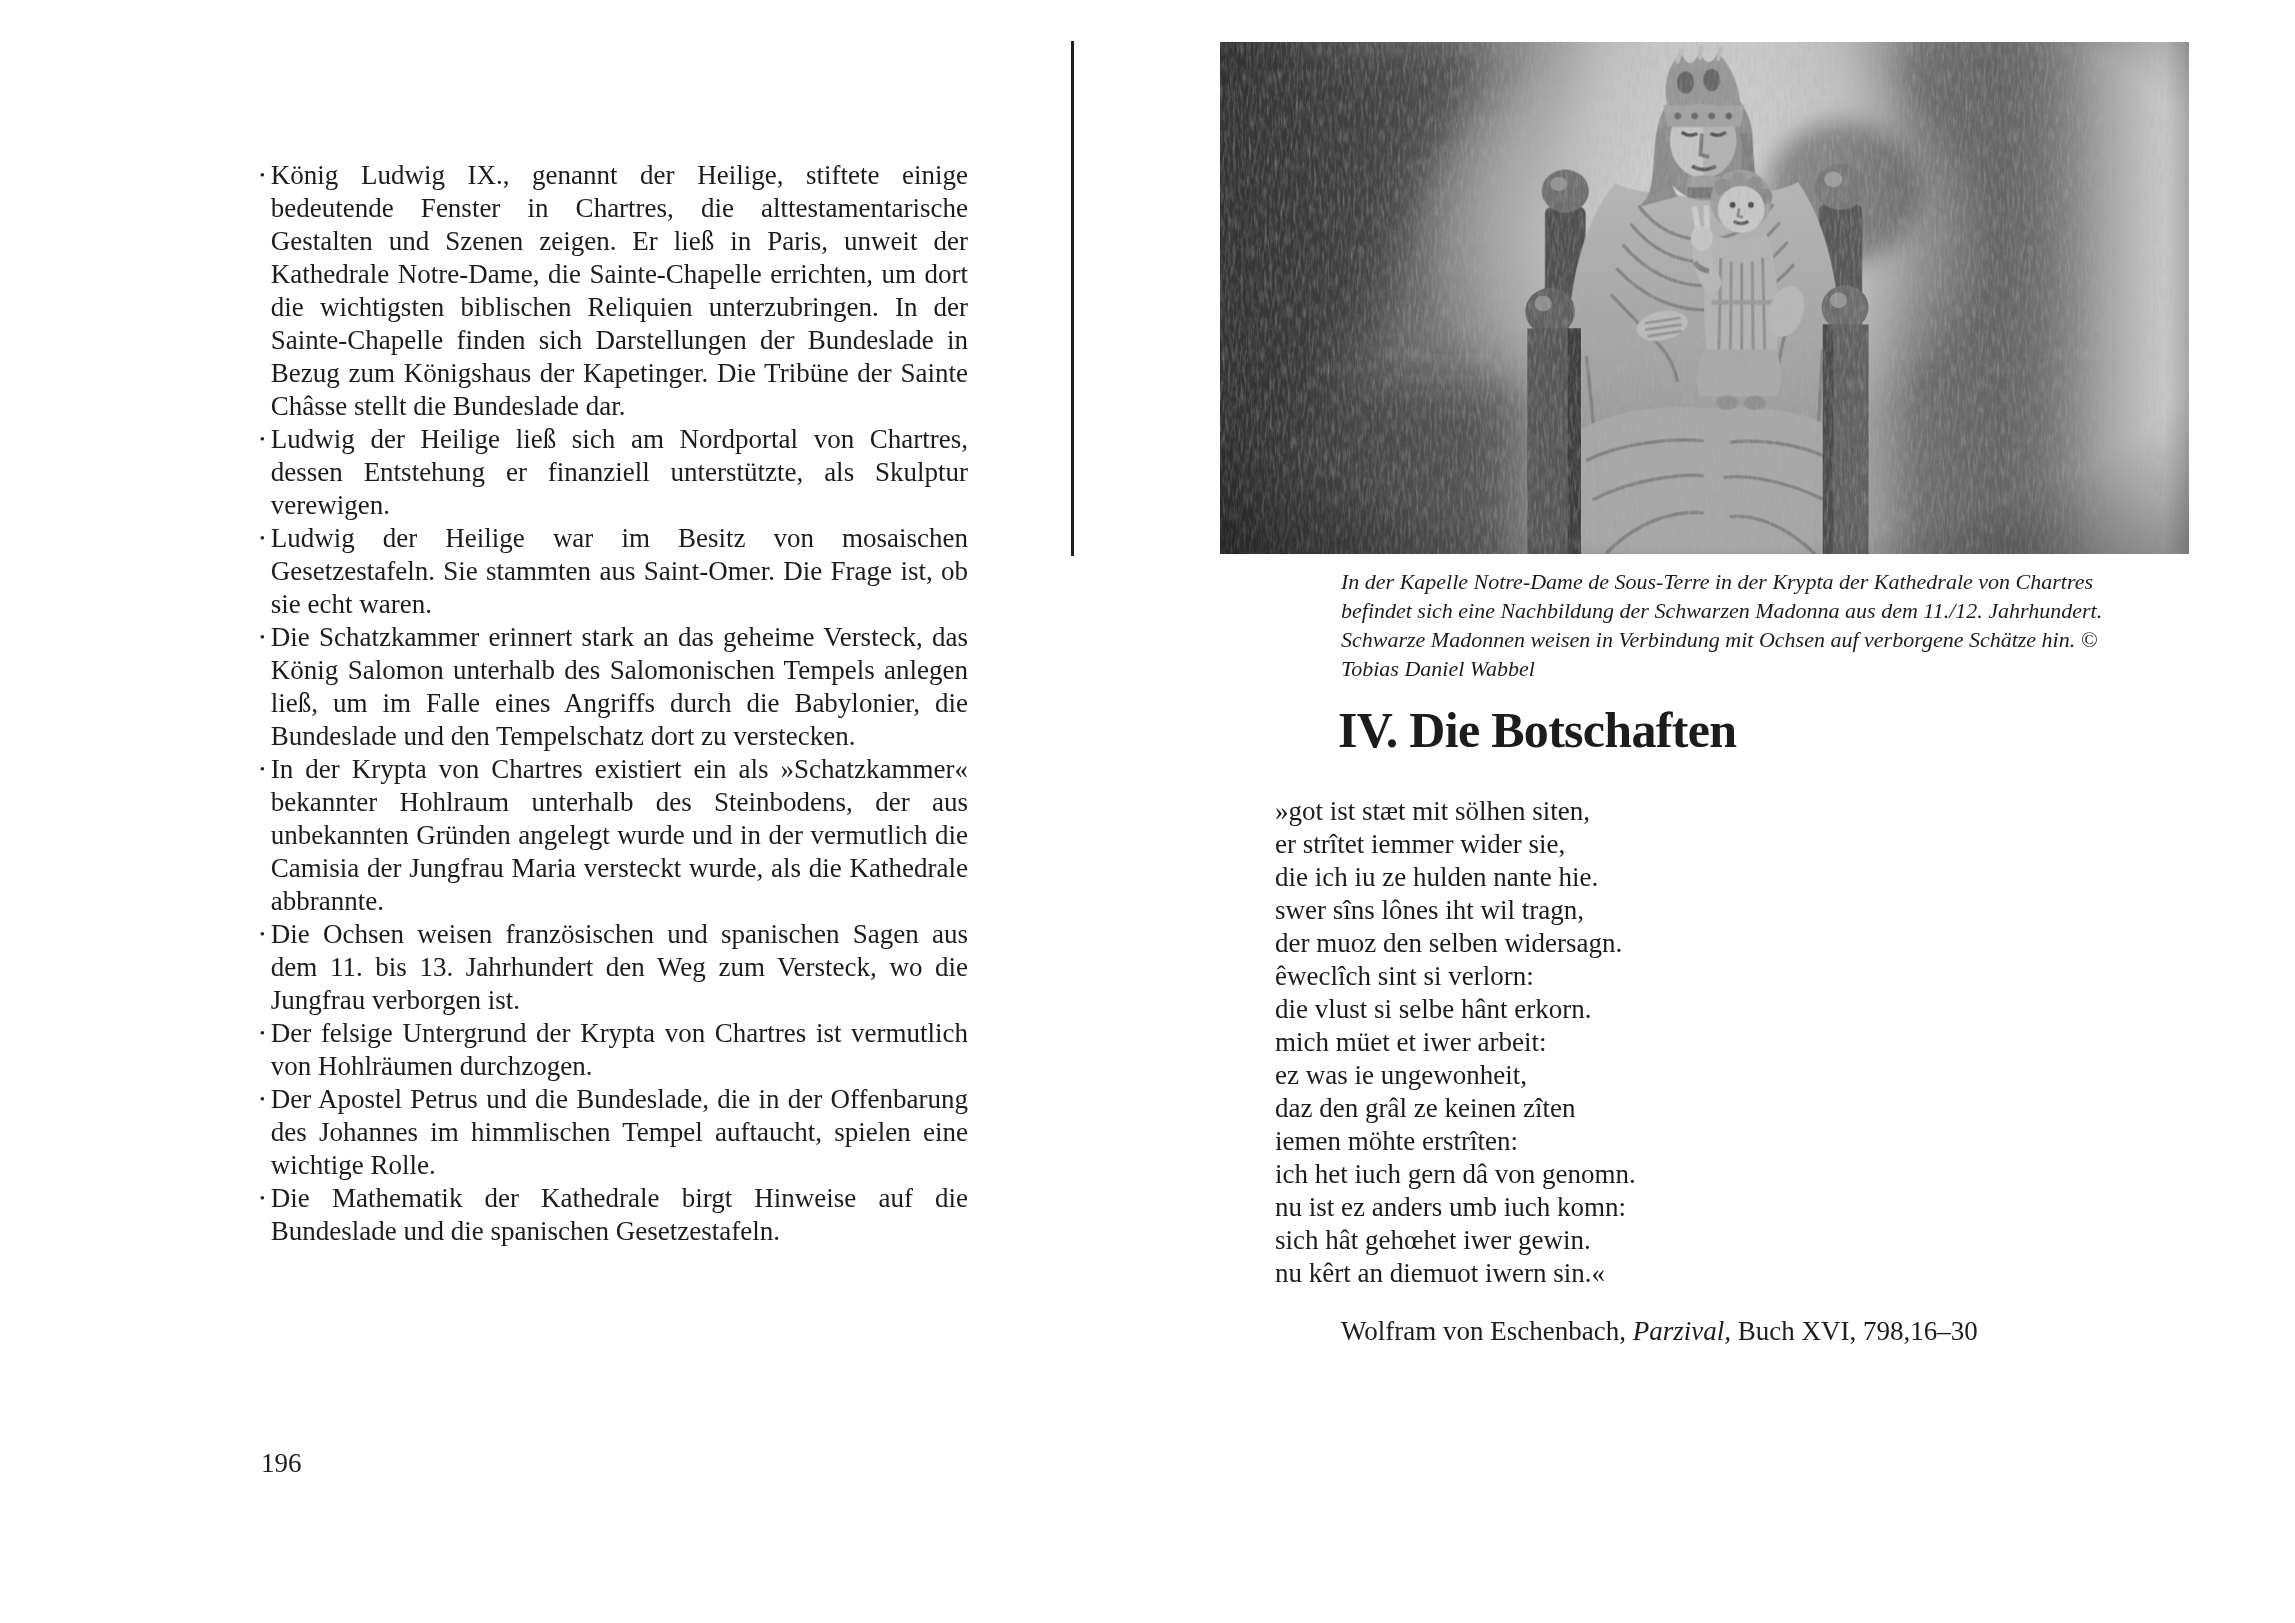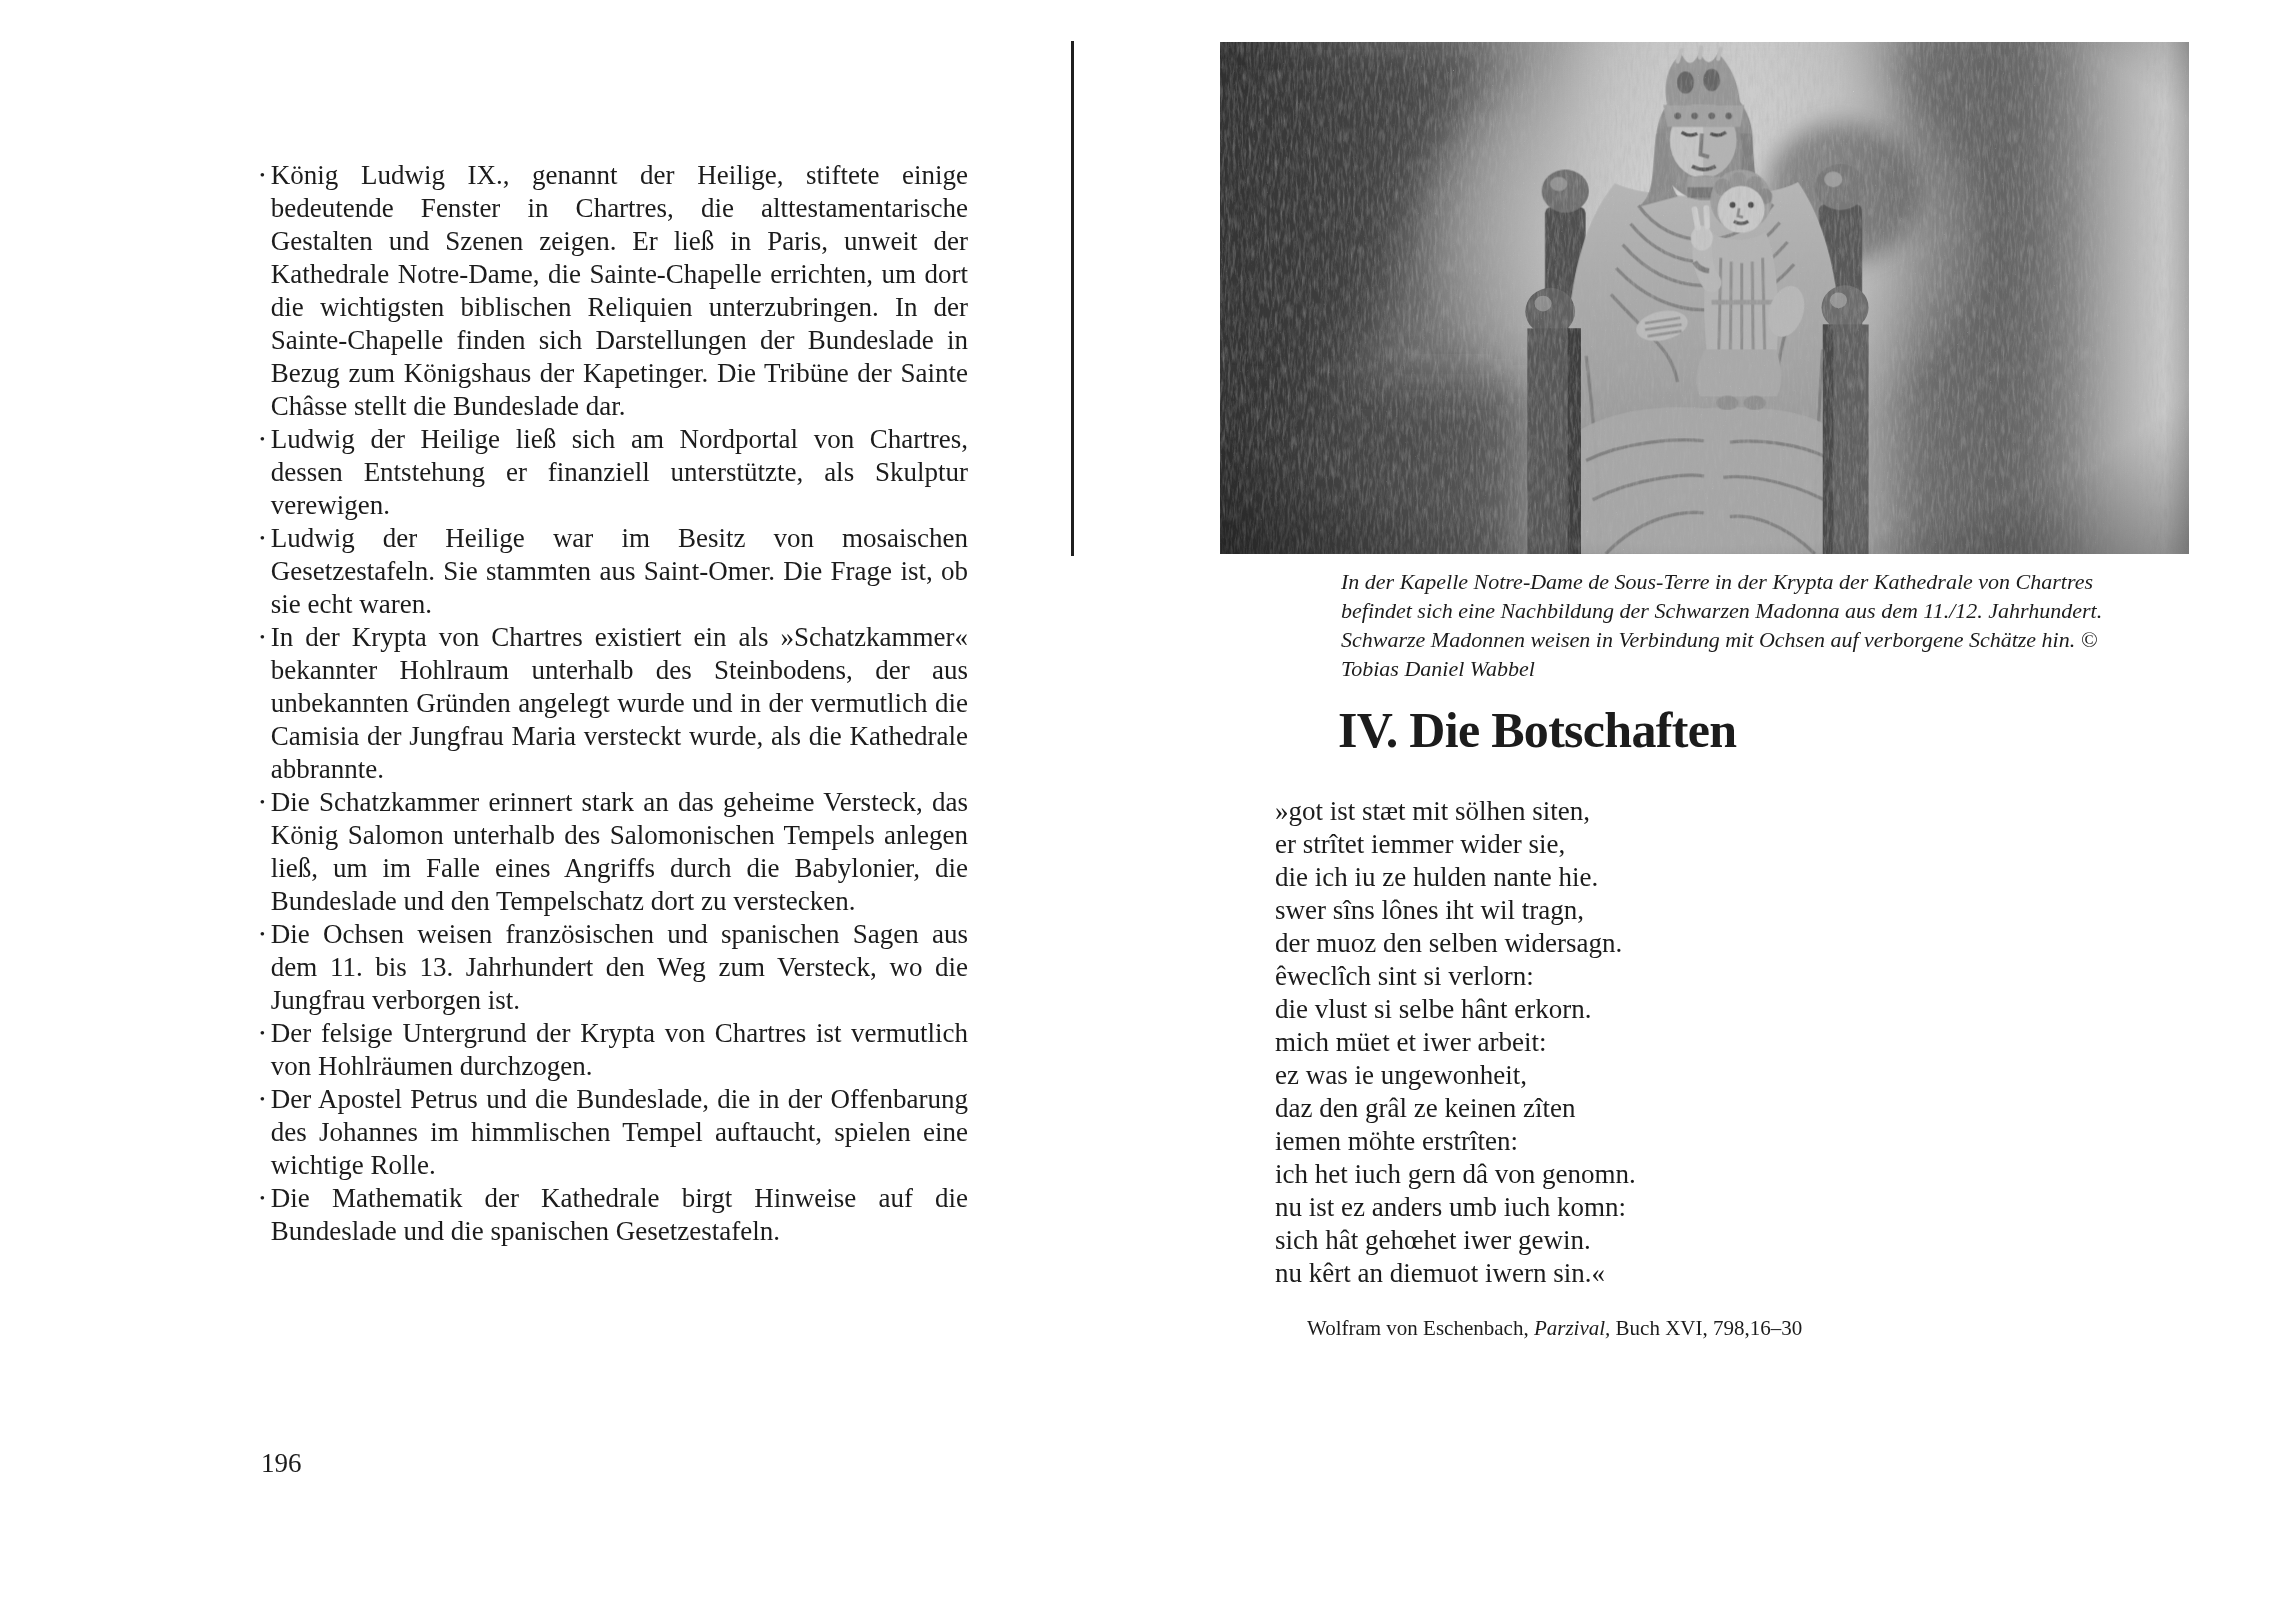--- a/index.html
+++ b/index.html
@@ -23,35 +23,35 @@
   .caption{
     position:absolute;left:1341px;top:567px;width:814px;
     font-size:22px;line-height:29px;font-style:italic;
   }
   .heading{
     position:absolute;left:1338px;top:705px;margin:0;
     font-size:50px;line-height:1;font-weight:700;letter-spacing:-0.7px;
   }
   .poem{position:absolute;left:1275px;top:795px;font-size:27px;line-height:33px;}
   .poem-line{white-space:nowrap;}
-  .attribution{position:absolute;left:1307px;top:1316px;font-size:21px;}
+  .attribution{position:absolute;left:1341px;top:1316px;font-size:27px;}
   .attribution .work{font-style:italic;}
 </style>
 </head>
 <body>
 
 <div class="spread">
 
   <section>
     <ul class="bullets">
       <li>König Ludwig IX., genannt der Heilige, stiftete einige bedeutende Fenster in Chartres, die alttestamentarische Gestalten und Szenen zeigen. Er ließ in Paris, unweit der Kathedrale Notre-Dame, die Sainte-Chapelle errichten, um dort die wichtigsten biblischen Reliquien unterzubringen. In der Sainte-Chapelle finden sich Darstellungen der Bundeslade in Bezug zum Königshaus der Kapetinger. Die Tribüne der Sainte Châsse stellt die Bundeslade dar.</li>
       <li>Ludwig der Heilige ließ sich am Nordportal von Chartres, dessen Entstehung er finanziell unterstützte, als Skulptur verewigen.</li>
       <li>Ludwig der Heilige war im Besitz von mosaischen Gesetzestafeln. Sie stammten aus Saint-Omer. Die Frage ist, ob sie echt waren.</li>
+      <li>Die Schatzkammer erinnert stark an das geheime Versteck, das König Salomon unterhalb des Salomonischen Tempels anlegen ließ, um im Falle eines Angriffs durch die Babylonier, die Bundeslade und den Tempelschatz dort zu verstecken.</li>
       <li>In der Krypta von Chartres existiert ein als »Schatzkammer« bekannter Hohlraum unterhalb des Steinbodens, der aus unbekannten Gründen angelegt wurde und in der vermutlich die Camisia der Jungfrau Maria versteckt wurde, als die Kathedrale abbrannte.</li>
-      <li>Die Schatzkammer erinnert stark an das geheime Versteck, das König Salomon unterhalb des Salomonischen Tempels anlegen ließ, um im Falle eines Angriffs durch die Babylonier, die Bundeslade und den Tempelschatz dort zu verstecken.</li>
       <li>Die Ochsen weisen französischen und spanischen Sagen aus dem 11. bis 13. Jahrhundert den Weg zum Versteck, wo die Jungfrau verborgen ist.</li>
       <li>Der felsige Untergrund der Krypta von Chartres ist vermutlich von Hohlräumen durchzogen.</li>
       <li>Der Apostel Petrus und die Bundeslade, die in der Offenbarung des Johannes im himmlischen Tempel auftaucht, spielen eine wichtige Rolle.</li>
       <li>Die Mathematik der Kathedrale birgt Hinweise auf die Bundeslade und die spanischen Gesetzestafeln.</li>
     </ul>
     <div class="page-number">196</div>
   </section>
 
   <div class="gutter"></div>
 

